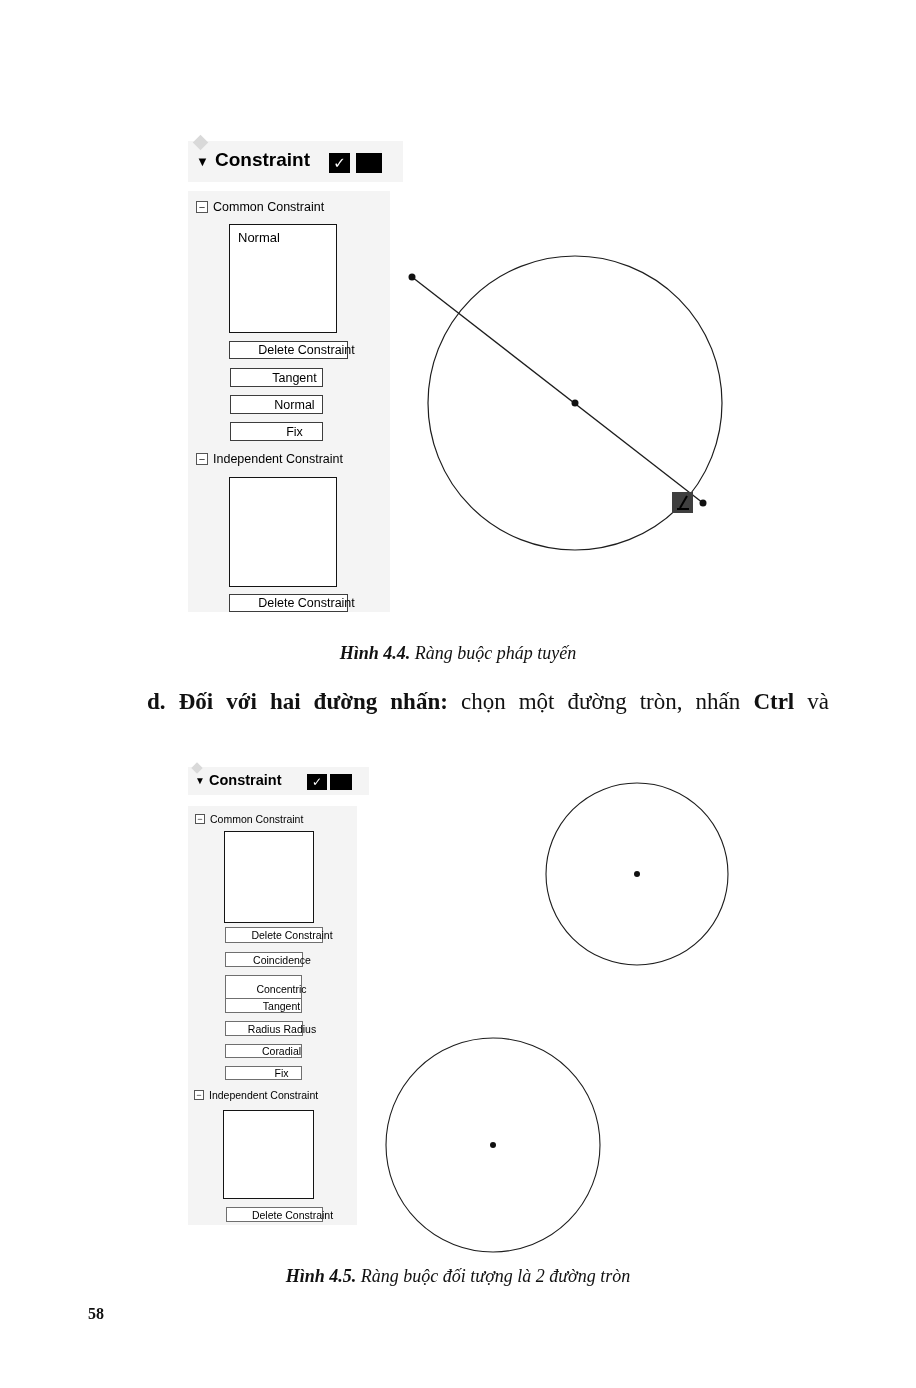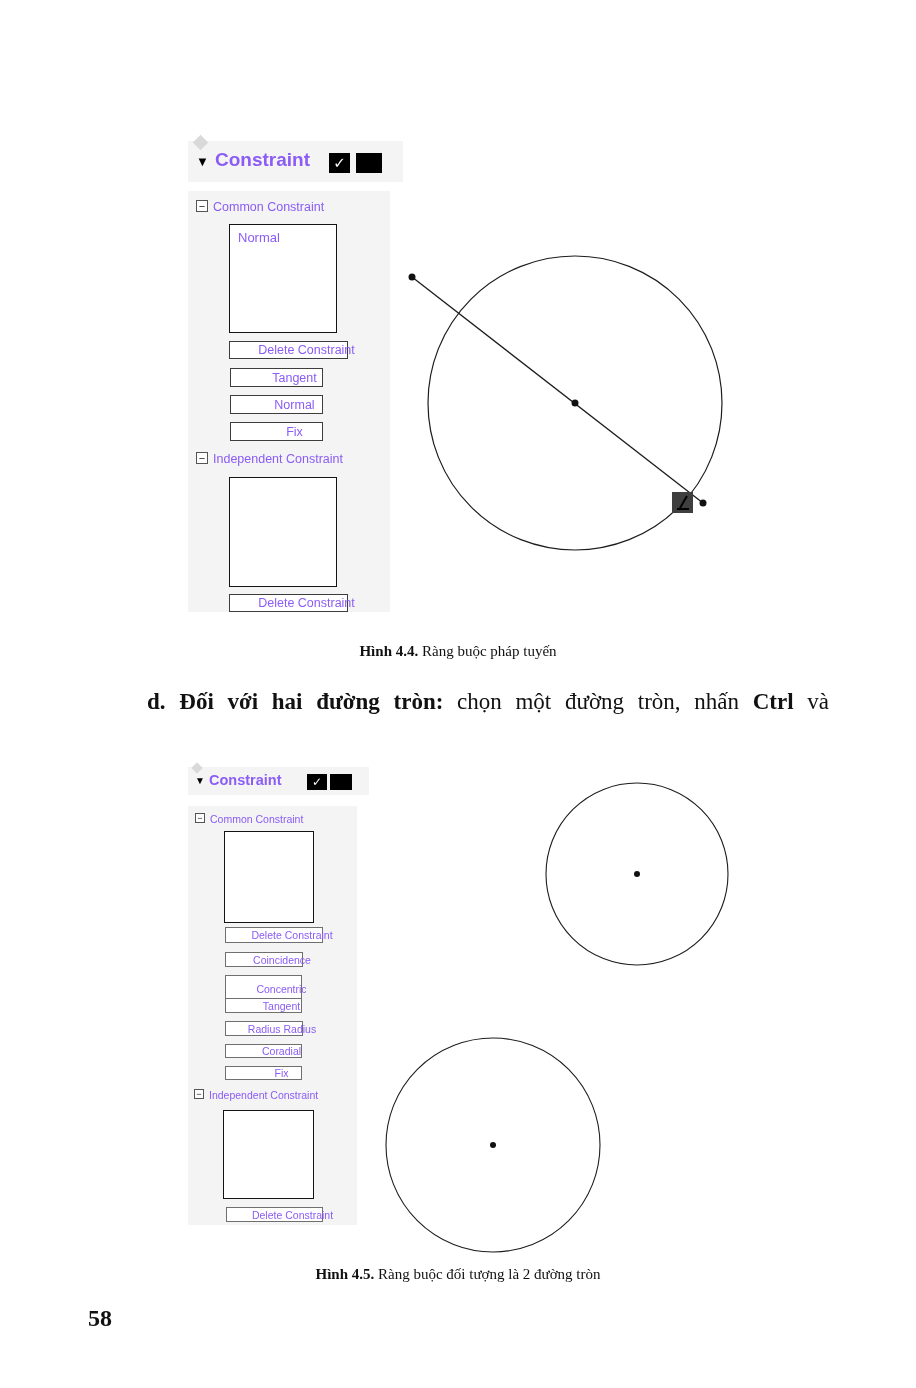--- a/index.html
+++ b/index.html
@@ -5,31 +5,31 @@
   * { margin:0; padding:0; box-sizing:border-box; }
   html,body { background:#ffffff; }
   .page {
     position:relative; width:916px; height:1388px; background:#ffffff;
     font-family:"Liberation Serif", serif; color:#111; overflow:hidden;
   }
   .abs { position:absolute; }
 
   
   .intro { left:147px; top:86px; font-size:23px; }
-  .caption { left:0; right:0; text-align:center; font-size:15px; }
+  .caption { left:0; right:0; text-align:center; font-style:italic; font-size:18px; }
   .cap44 { top:643px; }
   .cap45 { top:1266px; }
   .caption b { font-weight:bold; }
   .para { left:147px; top:684px; width:682px; font-size:23px; line-height:35px; }
   .para-line1 { text-align:justify; text-align-last:justify; white-space:nowrap; }
   .para-line2 { margin-left:28px; }
-  .pagenum { left:88px; top:1305px; font-size:24px; font-weight:bold; }
+  .pagenum { left:88px; top:1305px; font-size:16px; font-weight:bold; }
 
   
-  .ui { font-family:"Liberation Sans","DejaVu Sans",sans-serif; color:#8b5cf6; }
+  .ui { font-family:"Liberation Sans","DejaVu Sans",sans-serif; color:#000000; }
   .phdr { background:#f4f4f4; }
   .pbody { background:#f4f4f4; }
 
   .phdr1 { left:188px; top:141px; width:215px; height:41px; }
   .pbody1 { left:188px; top:191px; width:202px; height:421px; }
   .phdr2 { left:188px; top:767px; width:181px; height:28px; }
   .pbody2 { left:188px; top:806px; width:169px; height:419px; }
 
   .diamond { position:absolute; background:#d9d9d9; transform:rotate(45deg); }
   .phdr1 .diamond { left:7px; top:-4px; width:11px; height:11px; }
@@ -44,21 +44,21 @@
   .phdr2 .ptitle { left:21px; top:5px; font-size:14.5px; }
 
   .chk { position:absolute; background:#000; color:#fff; display:flex; align-items:center; justify-content:center; font-weight:bold; }
   .chk::before { content:"✓"; }
   .phdr1 .chk { left:141px; top:12px; width:21px; height:20px; font-size:15px; }
   .phdr2 .chk { left:119px; top:7px; width:20px; height:16px; font-size:12px; }
   .blackbar { position:absolute; background:#000; }
   .phdr1 .blackbar { left:168px; top:12px; width:26px; height:20px; }
   .phdr2 .blackbar { left:142px; top:7px; width:22px; height:16px; }
 
-  .sect { position:absolute; display:flex; align-items:flex-start; gap:5px; white-space:nowrap; }
+  .sect { position:absolute; display:flex; align-items:center; gap:5px; white-space:nowrap; }
   .pbody1 .sect { font-size:12.5px; }
   .pbody2 .sect { font-size:10.5px; }
   .cbox { display:inline-flex; align-items:center; justify-content:center; border:1px solid #555; background:#fff; color:#222; }
   .cbox::before { content:"−"; }
   .pbody1 .cbox { width:12px; height:12px; font-size:11px; line-height:1; }
   .pbody2 .cbox { width:10px; height:10px; font-size:9px; line-height:1; }
 
   .listbox { position:absolute; background:#fff; border:1px solid #141414; }
   .pbody1 .listbox { font-size:13px; padding:5px 8px; }
   .pbody2 .listbox { font-size:11px; padding:4px 6px; }
@@ -109,21 +109,21 @@
     <rect x="277" y="252" width="21" height="21" fill="#3f3f3f"></rect>
     <path d="M282,269 L294,269 M285,268 L292,256" stroke="#000" stroke-width="2" fill="none"></path>
     <circle cx="17" cy="37" r="3.5" fill="#111"></circle>
     <circle cx="180" cy="163" r="3.5" fill="#111"></circle>
     <circle cx="308" cy="263" r="3.5" fill="#111"></circle>
   </svg>
 
   <div class="abs caption cap44"><b>Hình 4.4.</b> <span>Ràng buộc pháp tuyến</span></div>
 
   <div class="abs para">
-    <div class="para-line1"><b>d.</b> <b>Đối với hai đường tròn:</b> <span>chọn một đường tròn, nhấn</span> <b>Ctrl</b> <span>và</span></div>
+    <div class="para-line1"><b>d.</b> <b>Đối với hai đường nhấn:</b> <span>chọn một đường tròn, nhấn</span> <b>Ctrl</b> <span>và</span></div>
   </div>
 
   <div class="abs ui phdr phdr2">
     <span class="diamond"></span>
     <span class="tri"></span>
     <span class="ptitle">Constraint</span>
     <span class="chk"></span>
     <span class="blackbar"></span>
   </div>
 

